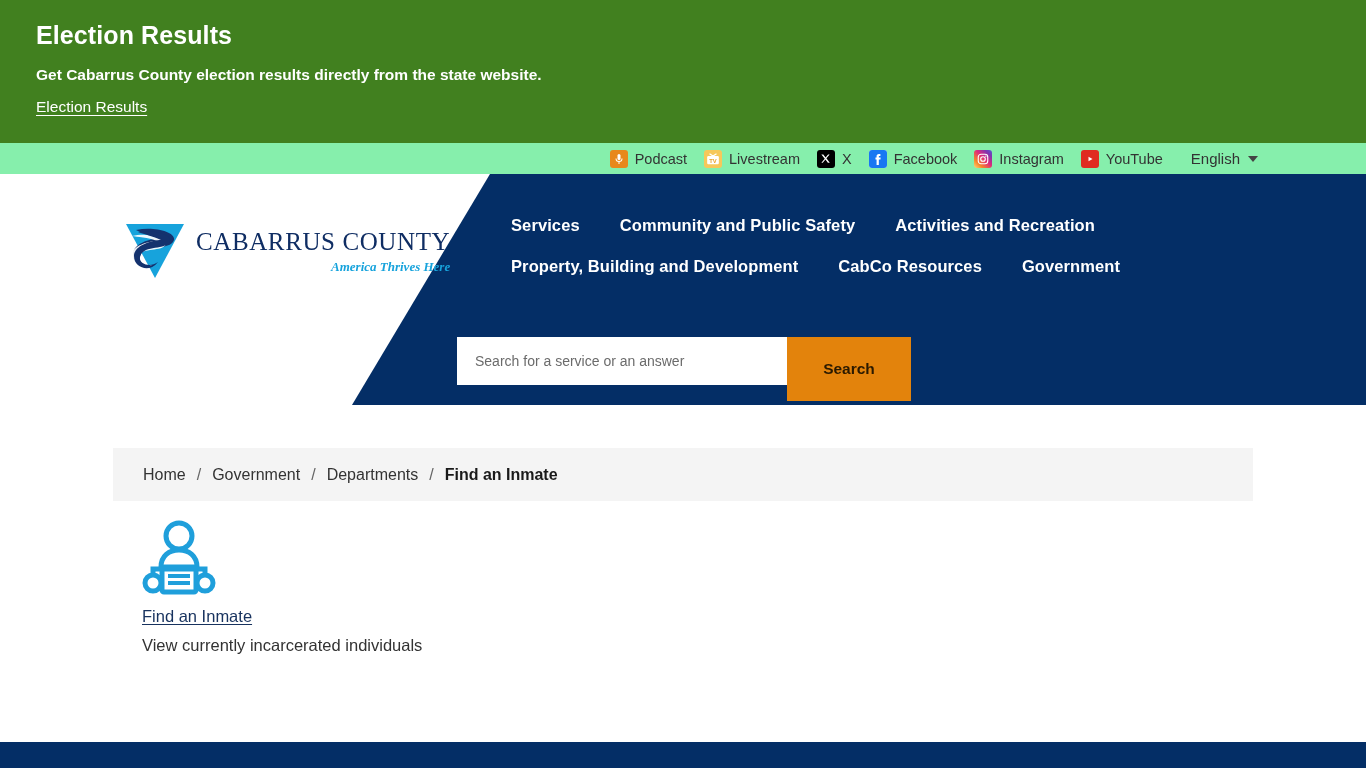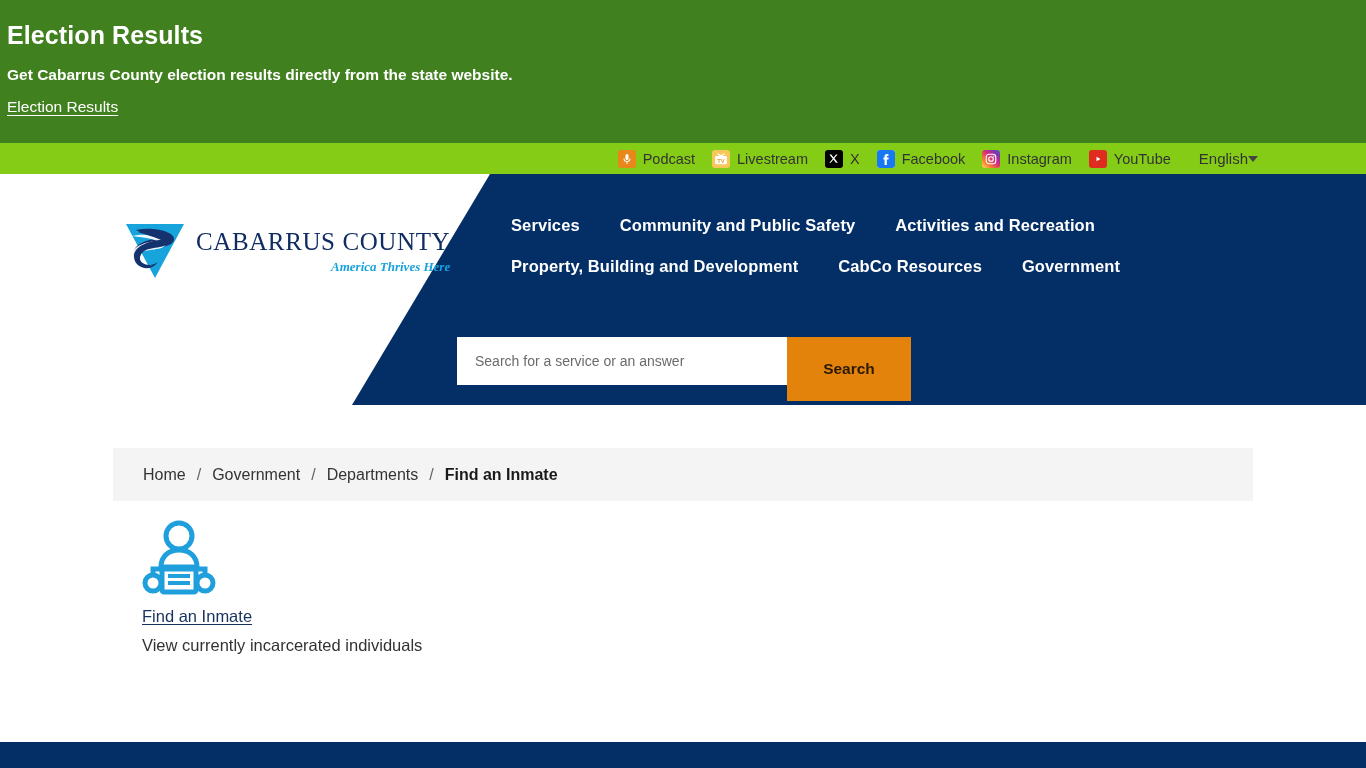--- a/index.html
+++ b/index.html
@@ -16,21 +16,21 @@
   }
 
   
   .alert-banner {
     position: absolute;
     top: 0; left: 0;
     width: 1366px;
     height: 143px;
     background: #41801F;
     color: #ffffff;
-    padding: 22px 0 0 7px;
+    padding: 22px 0 0 36px;
   }
   .alert-title {
     font-size: 25px;
     font-weight: bold;
     line-height: 1.1;
     letter-spacing: 0.1px;
     margin: 0 0 16px 0;
   }
   .alert-desc {
     font-size: 15.5px;
@@ -46,21 +46,21 @@
     display: inline-block;
     cursor: pointer;
   }
 
   
   .social-bar {
     position: absolute;
     top: 143px; left: 0;
     width: 1366px;
     height: 31px;
-    background: #84cc16;
+    background: #86efac;
     display: flex;
     align-items: center;
     justify-content: flex-end;
     padding-right: 108px;
   }
   .social-item {
     display: flex;
     align-items: center;
     gap: 7px;
     margin-left: 17px;
@@ -84,20 +84,21 @@
   .sicon.podcast { background: #E8881B; }
   .sicon.livestream { background: #F6C85A; color: #ffffff; }
   .sicon.x { background: #000000; }
   .sicon.facebook { background: #ffffff; }
   .sicon.instagram { background: linear-gradient(45deg,#FEDA77,#F58529 25%,#DD2A7B 55%,#8134AF 80%,#515BD4); }
   .sicon.youtube { background: #E02B20; }
 
   .lang-select {
     display: flex;
     align-items: center;
+    gap: 8px;
     margin-left: 28px;
     font-size: 15px;
     color: #333;
     cursor: pointer;
   }
   .caret-down {
     width: 0; height: 0;
     border-left: 5px solid transparent;
     border-right: 5px solid transparent;
     border-top: 6px solid #444;

